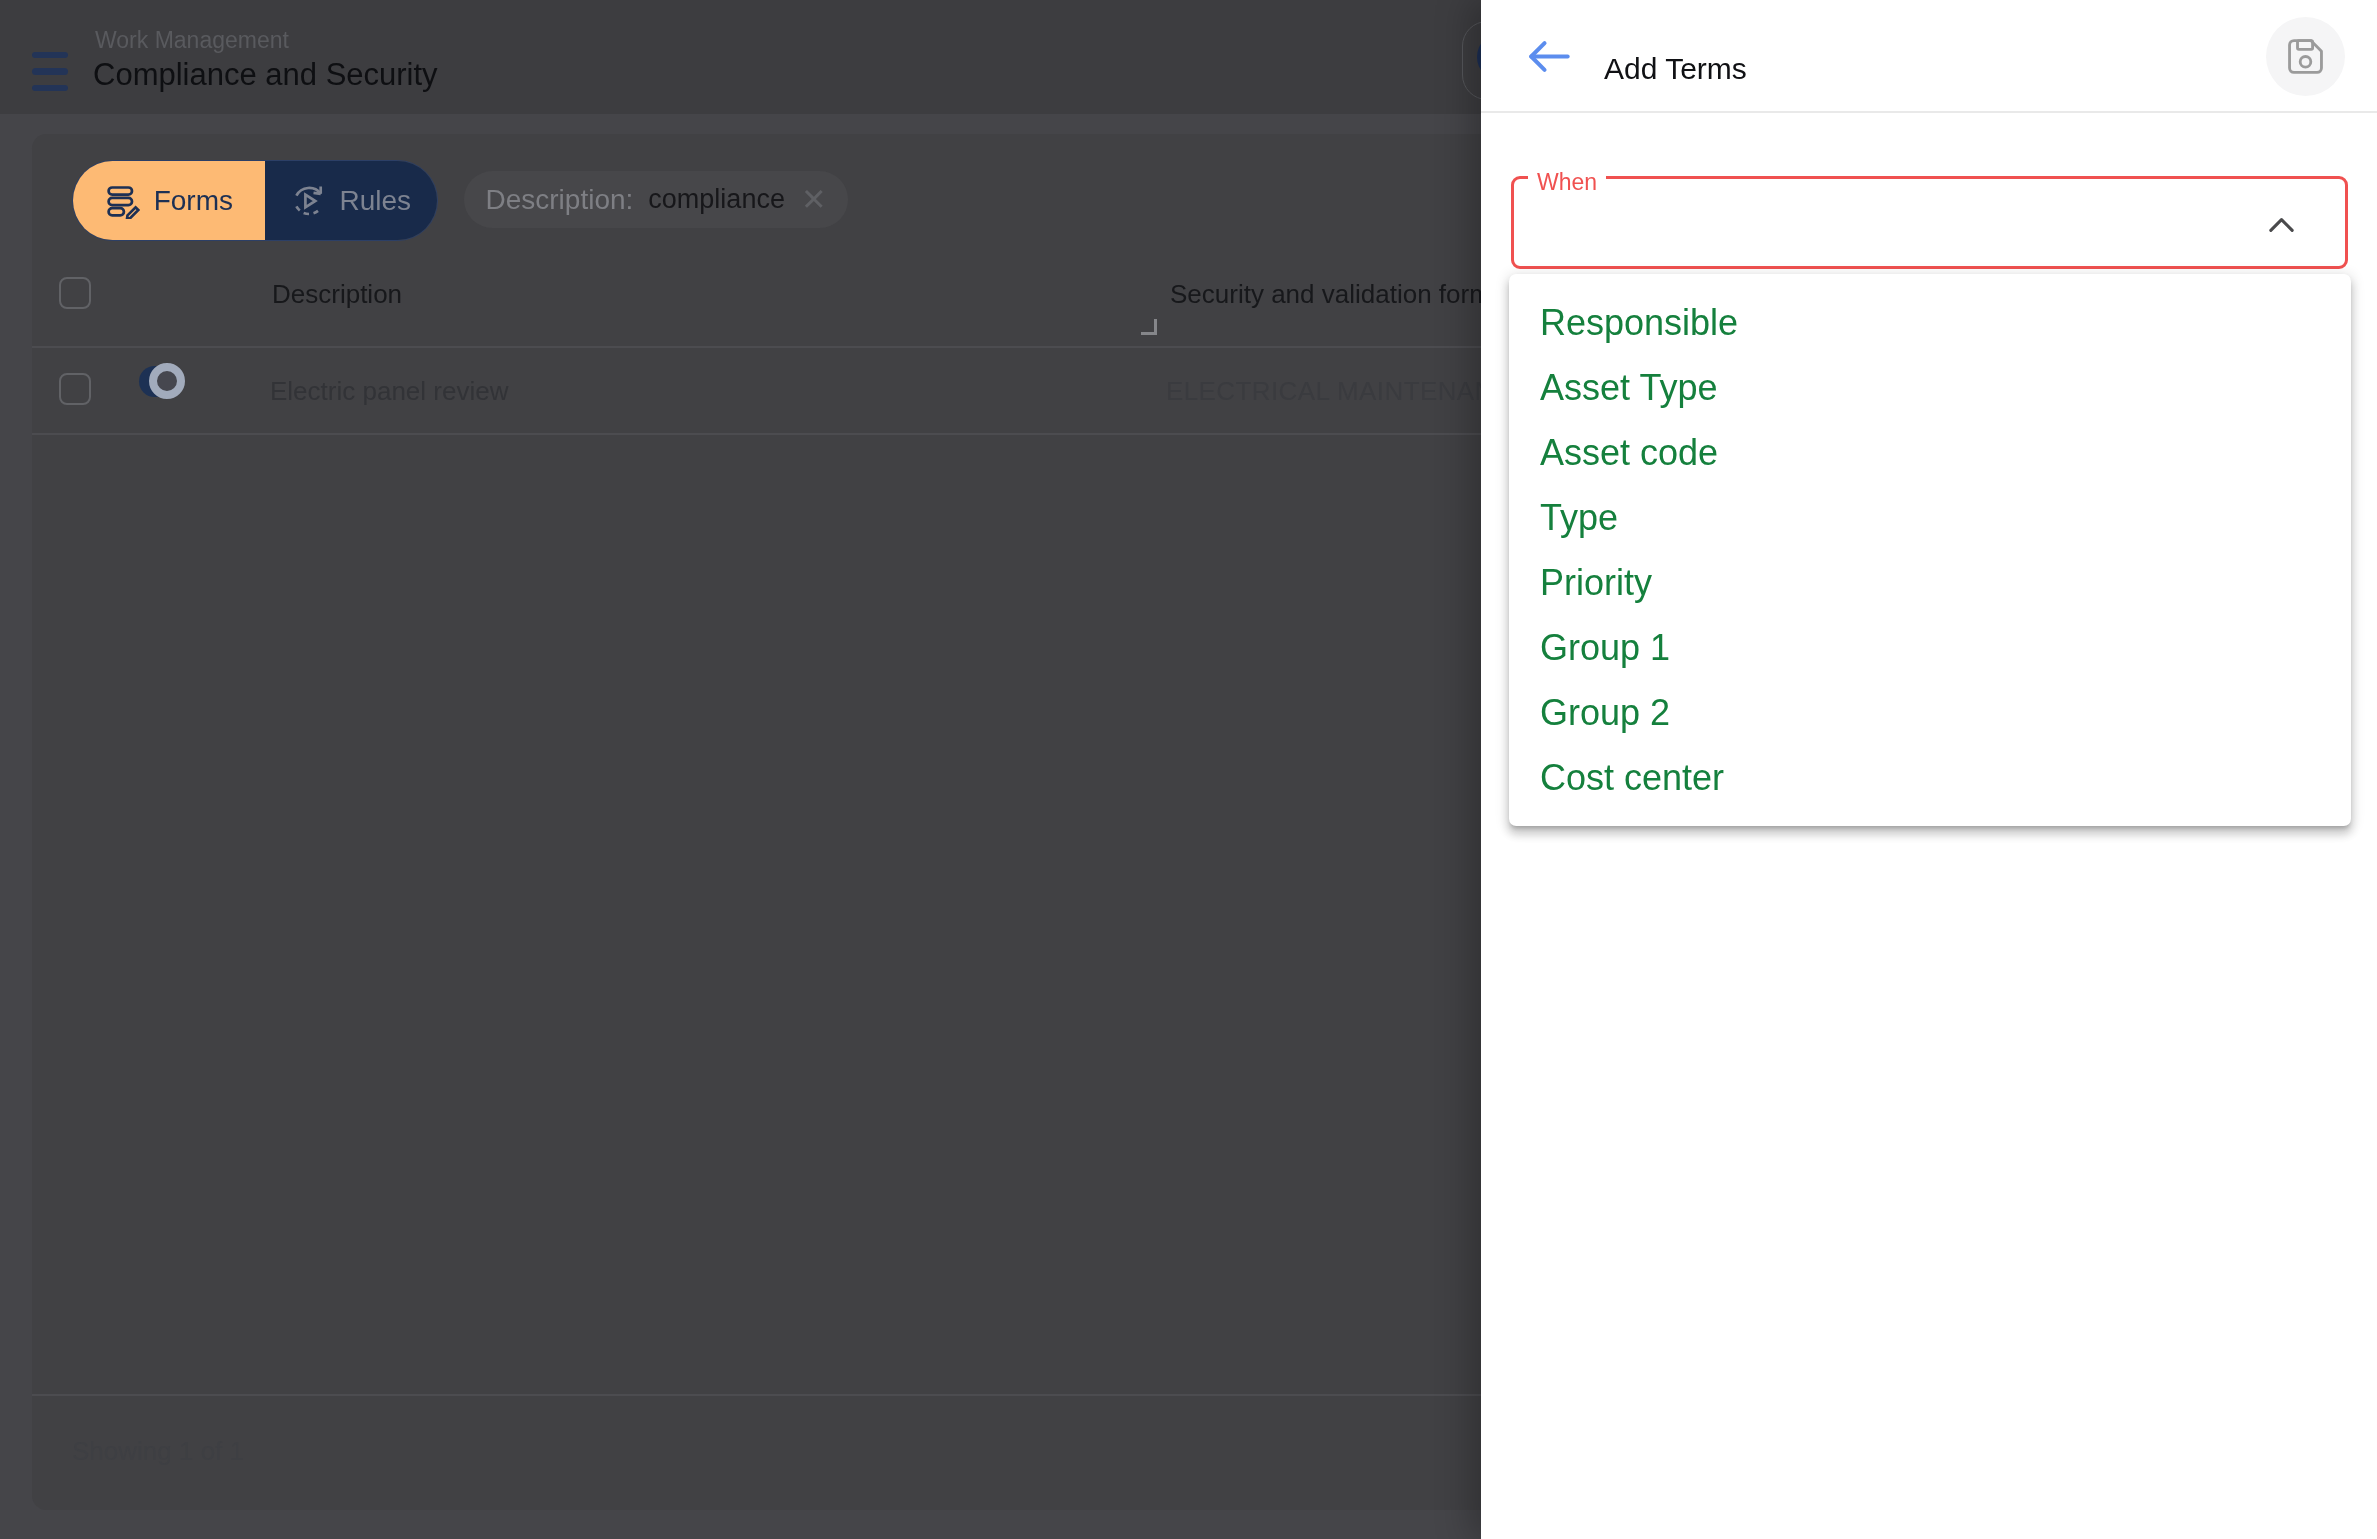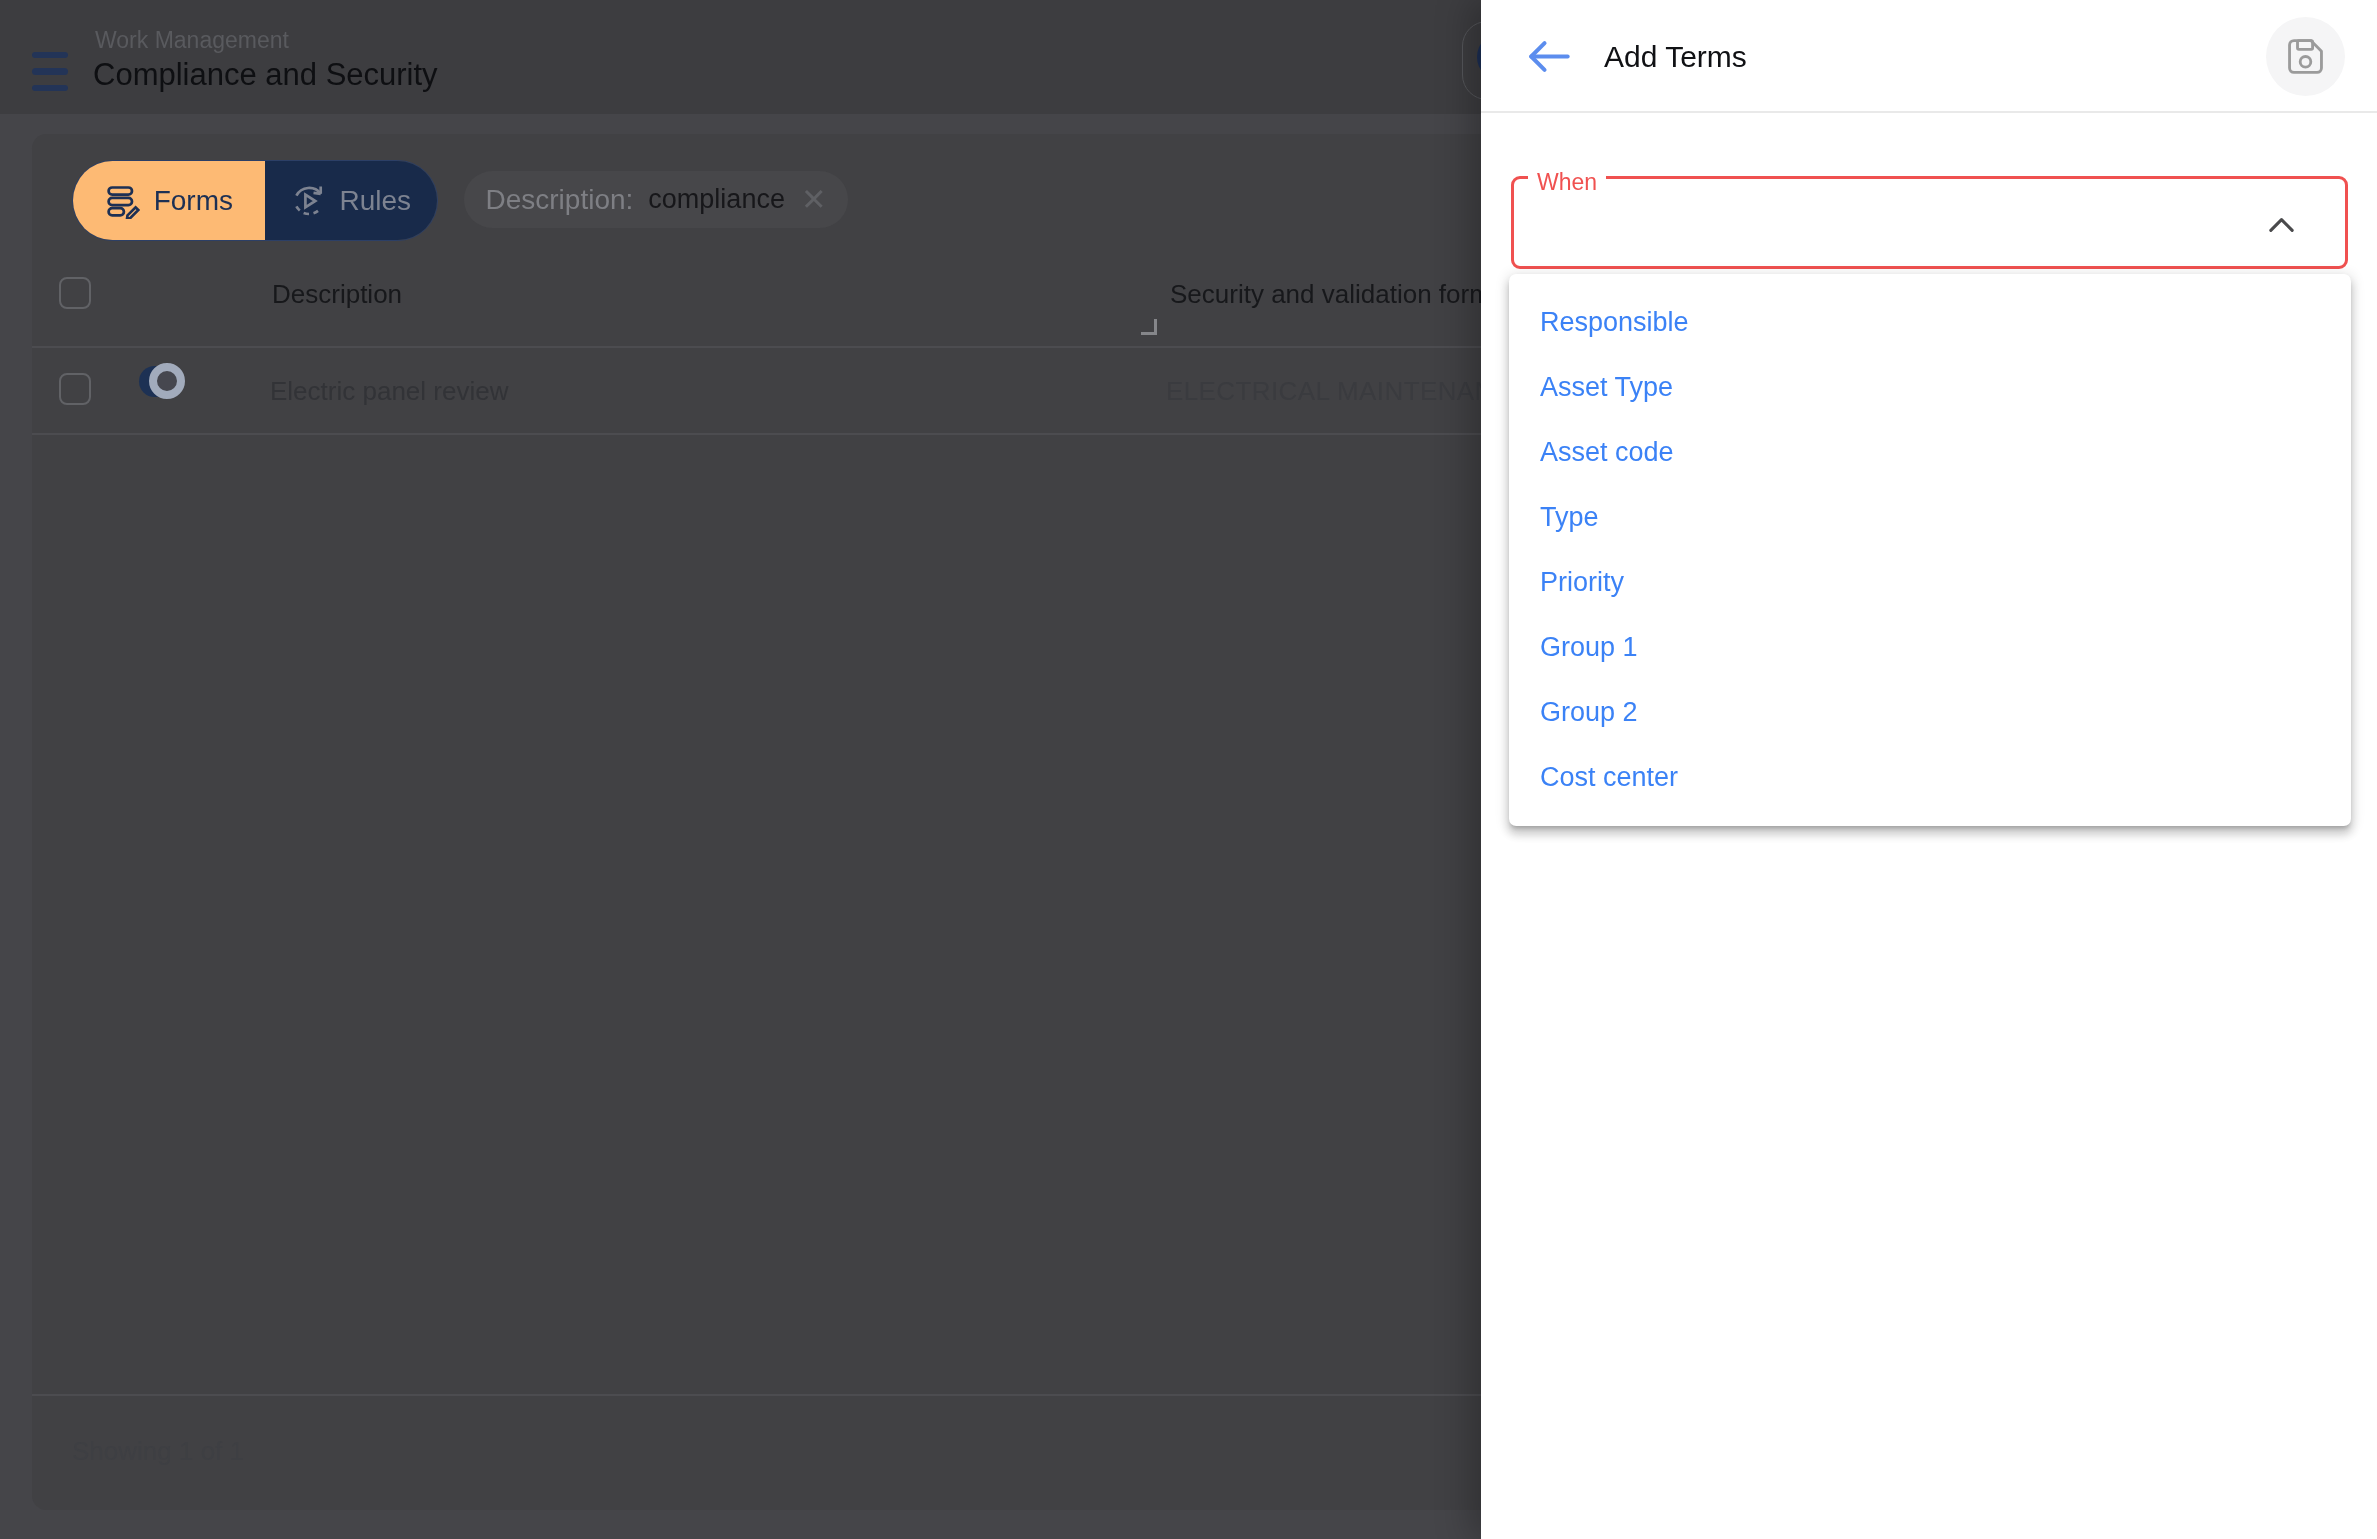--- a/index.html
+++ b/index.html
@@ -51,34 +51,34 @@
   .partial{position:absolute;left:1462px;top:20.6px;width:99px;height:79px;border:1.8px solid #56575b;
       border-radius:25px;box-sizing:border-box;cursor:pointer;}
   .partial .pcircle{position:absolute;left:14.4px;top:11.7px;width:48px;height:48px;border-radius:50%;
       background:#1c2f55;}
   
   .scrim{position:absolute;left:0;top:0;width:1481px;height:1540px;z-index:5;background:transparent;}
   
   .panel{position:absolute;left:1481px;top:0;width:896px;height:1540px;background:#ffffff;z-index:10;
       box-shadow:-10.8px 0 32px rgba(0,0,0,.25);}
   .back-btn{position:absolute;left:44px;top:36px;width:48px;height:41px;cursor:pointer;}
-  .p-title{position:absolute;left:123px;top:40px;font-size:30px;color:#101114;}
+  .p-title{position:absolute;left:123px;top:52px;font-size:30px;color:#101114;}
   .save-btn{position:absolute;right:32px;top:17px;width:79px;height:79px;border-radius:50%;
       background:#f5f5f6;display:flex;align-items:center;justify-content:center;cursor:pointer;}
   .p-div{position:absolute;left:0;right:0;top:111px;height:1.8px;background:#e9e9e9;}
   .when{position:absolute;left:30px;top:176px;width:837px;height:93px;border:3.6px solid #f05150;
       border-radius:9px;box-sizing:border-box;background:#fff;cursor:pointer;}
   .when-label{position:absolute;left:47px;top:168px;height:29px;line-height:29px;font-size:23px;
       color:#f05150;background:#ffffff;padding:0 9px;z-index:4;}
   .when-value{position:absolute;left:23px;top:27px;font-size:27px;color:#1a1a1a;}
   .when .caret{position:absolute;right:50px;top:38px;}
   .menu{position:absolute;left:28px;top:274px;width:842px;border-radius:7.2px;background:#ffffff;z-index:6;
       padding:16px 0;box-shadow:0 4.5px 4.5px -2.7px rgba(0,0,0,.2),0 7.2px 9px 0.9px rgba(0,0,0,.14),
       0 2.7px 12.6px 1.8px rgba(0,0,0,.12);}
-  .menu-item{height:65px;line-height:65px;padding-left:31px;font-size:27px;color:#3b82f6;cursor:pointer;}
+  .menu-item{height:65px;line-height:65px;padding-left:31px;font-size:36px;color:#15803d;cursor:pointer;}
 </style>
 </head>
 <body>
 
 <div class="app">
   <div class="hdr">
     <div class="burger">
         <i></i>
         <i></i>
         <i></i>

